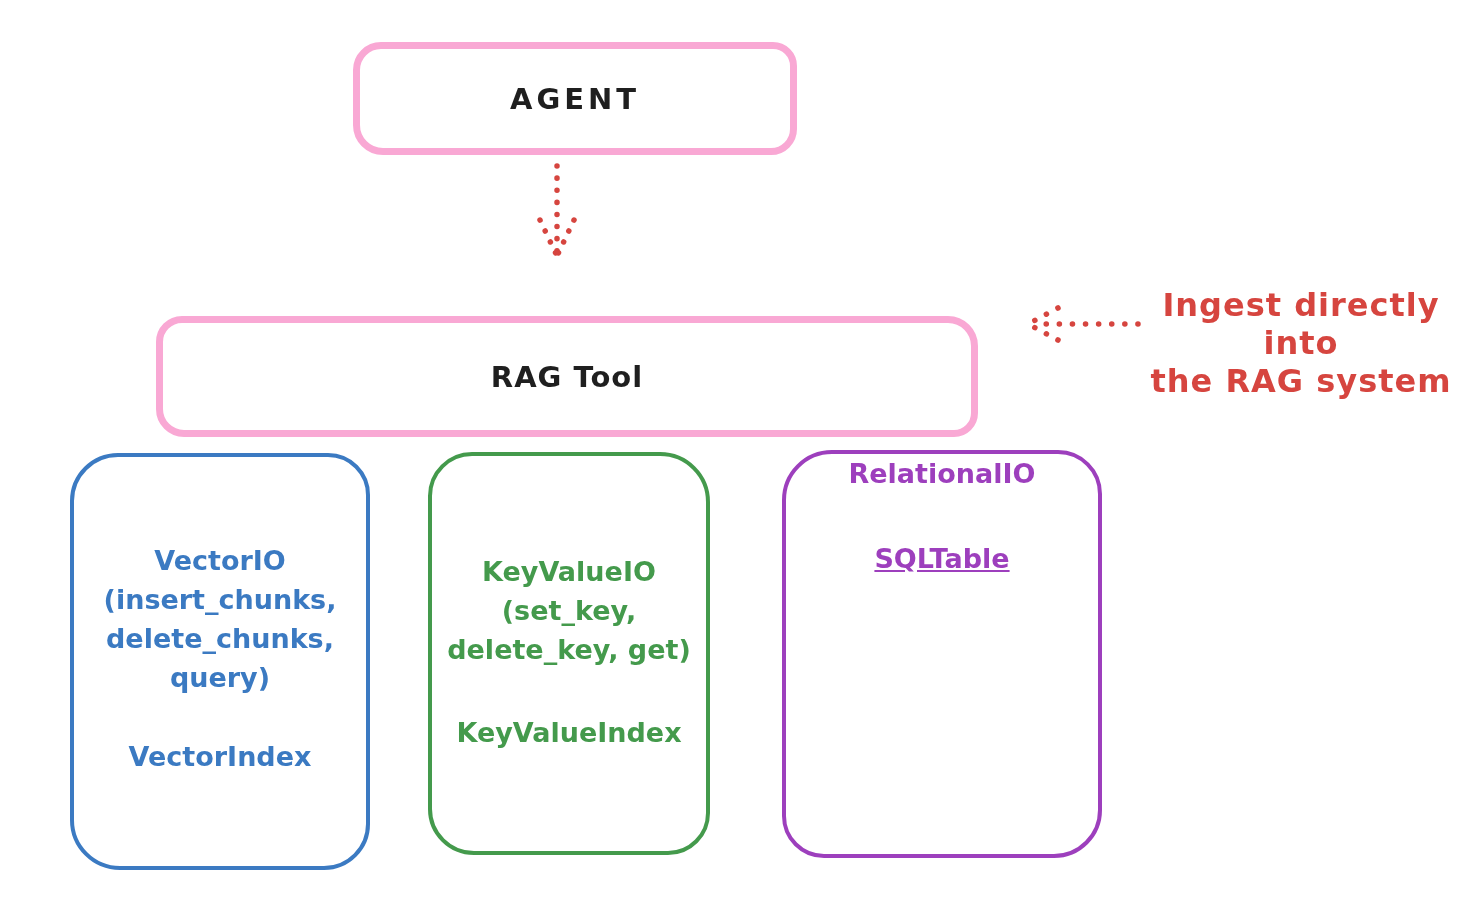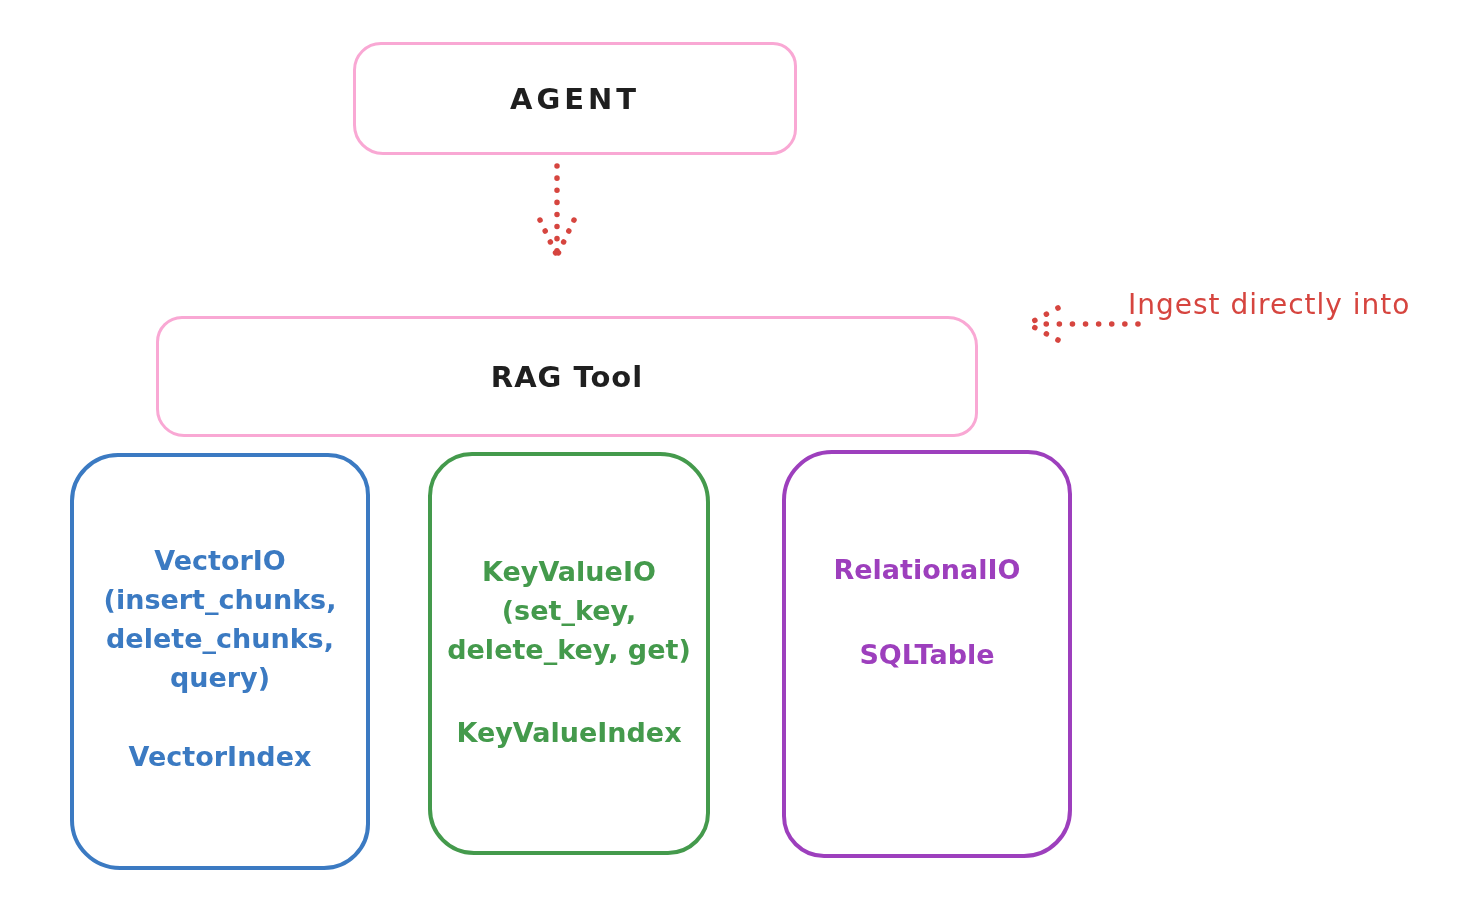--- a/index.html
+++ b/index.html
@@ -14,21 +14,21 @@
     color: #1f1f1f;
   }
   .box {
     position: absolute;
     background: #ffffff;
     display: flex;
     align-items: center;
     justify-content: center;
   }
   .top-box {
-    border: 3px solid #f9a8d4;
+    border: 7px solid #f9a8d4;
     font-size: 29px;
     font-weight: 600;
     color: #1f1f1f;
   }
   .agent-box {
     left: 353px; top: 42px;
     width: 444px; height: 113px;
     border-radius: 28px 24px 26px 30px;
     letter-spacing: 4px;
     font-weight: 700;
@@ -61,38 +61,37 @@
   .storage-green {
     left: 428px; top: 452px;
     width: 282px; height: 403px;
     border-color: #449a4c;
     color: #449a4c;
     border-radius: 44px 50px 42px 46px;
     padding-top: 96px;
   }
   .storage-purple {
     left: 782px; top: 450px;
-    width: 290px; height: 408px;
+    width: 320px; height: 408px;
     border-color: #9d3fbd;
     color: #9d3fbd;
     border-radius: 50px 44px 48px 42px;
-    padding-top: 96px;
   }
   .index-label { display: block; }
   .idx-blue { margin-top: 40px; }
   .idx-green { margin-top: 44px; }
-  .idx-purple { margin-top: 46px; }
+  .idx-purple { margin-top: 46px; text-decoration: underline; }
   .annotation {
     position: absolute;
     left: 1128px; top: 286px;
     width: 346px;
-    text-align: left;
+    text-align: center;
     color: #d6453f;
-    font-size: 28px;
-    font-weight: 400;
+    font-size: 32px;
+    font-weight: 700;
     line-height: 38px;
     letter-spacing: 1px;
   }
   .arrow-svg { position: absolute; }
   .arrow-down { left: 528px; top: 160px; }
   .arrow-left { left: 1012px; top: 298px; }
 </style>
 </head>
 <body>
 
@@ -117,20 +116,21 @@
   <svg class="arrow-svg arrow-left" width="138" height="52" viewBox="0 0 138 52">
     <g stroke="#d6453f" stroke-width="5.5" stroke-linecap="round" stroke-dasharray="0.1 13" fill="none">
       <path d="M126 26 L32 26"></path>
       <path d="M46 10 L16 26"></path>
       <path d="M46 42 L16 26"></path>
     </g>
   </svg>
 
   <div class="annotation">
     <div>Ingest directly into</div>
+    <div>the RAG system</div>
   </div>
 
   <div class="box storage-box storage-blue">
     <div>
       <div>VectorIO</div>
       <div>(insert_chunks,</div>
       <div>delete_chunks,</div>
       <div>query)</div>
     </div>
     <span class="index-label idx-blue">VectorIndex</span>

